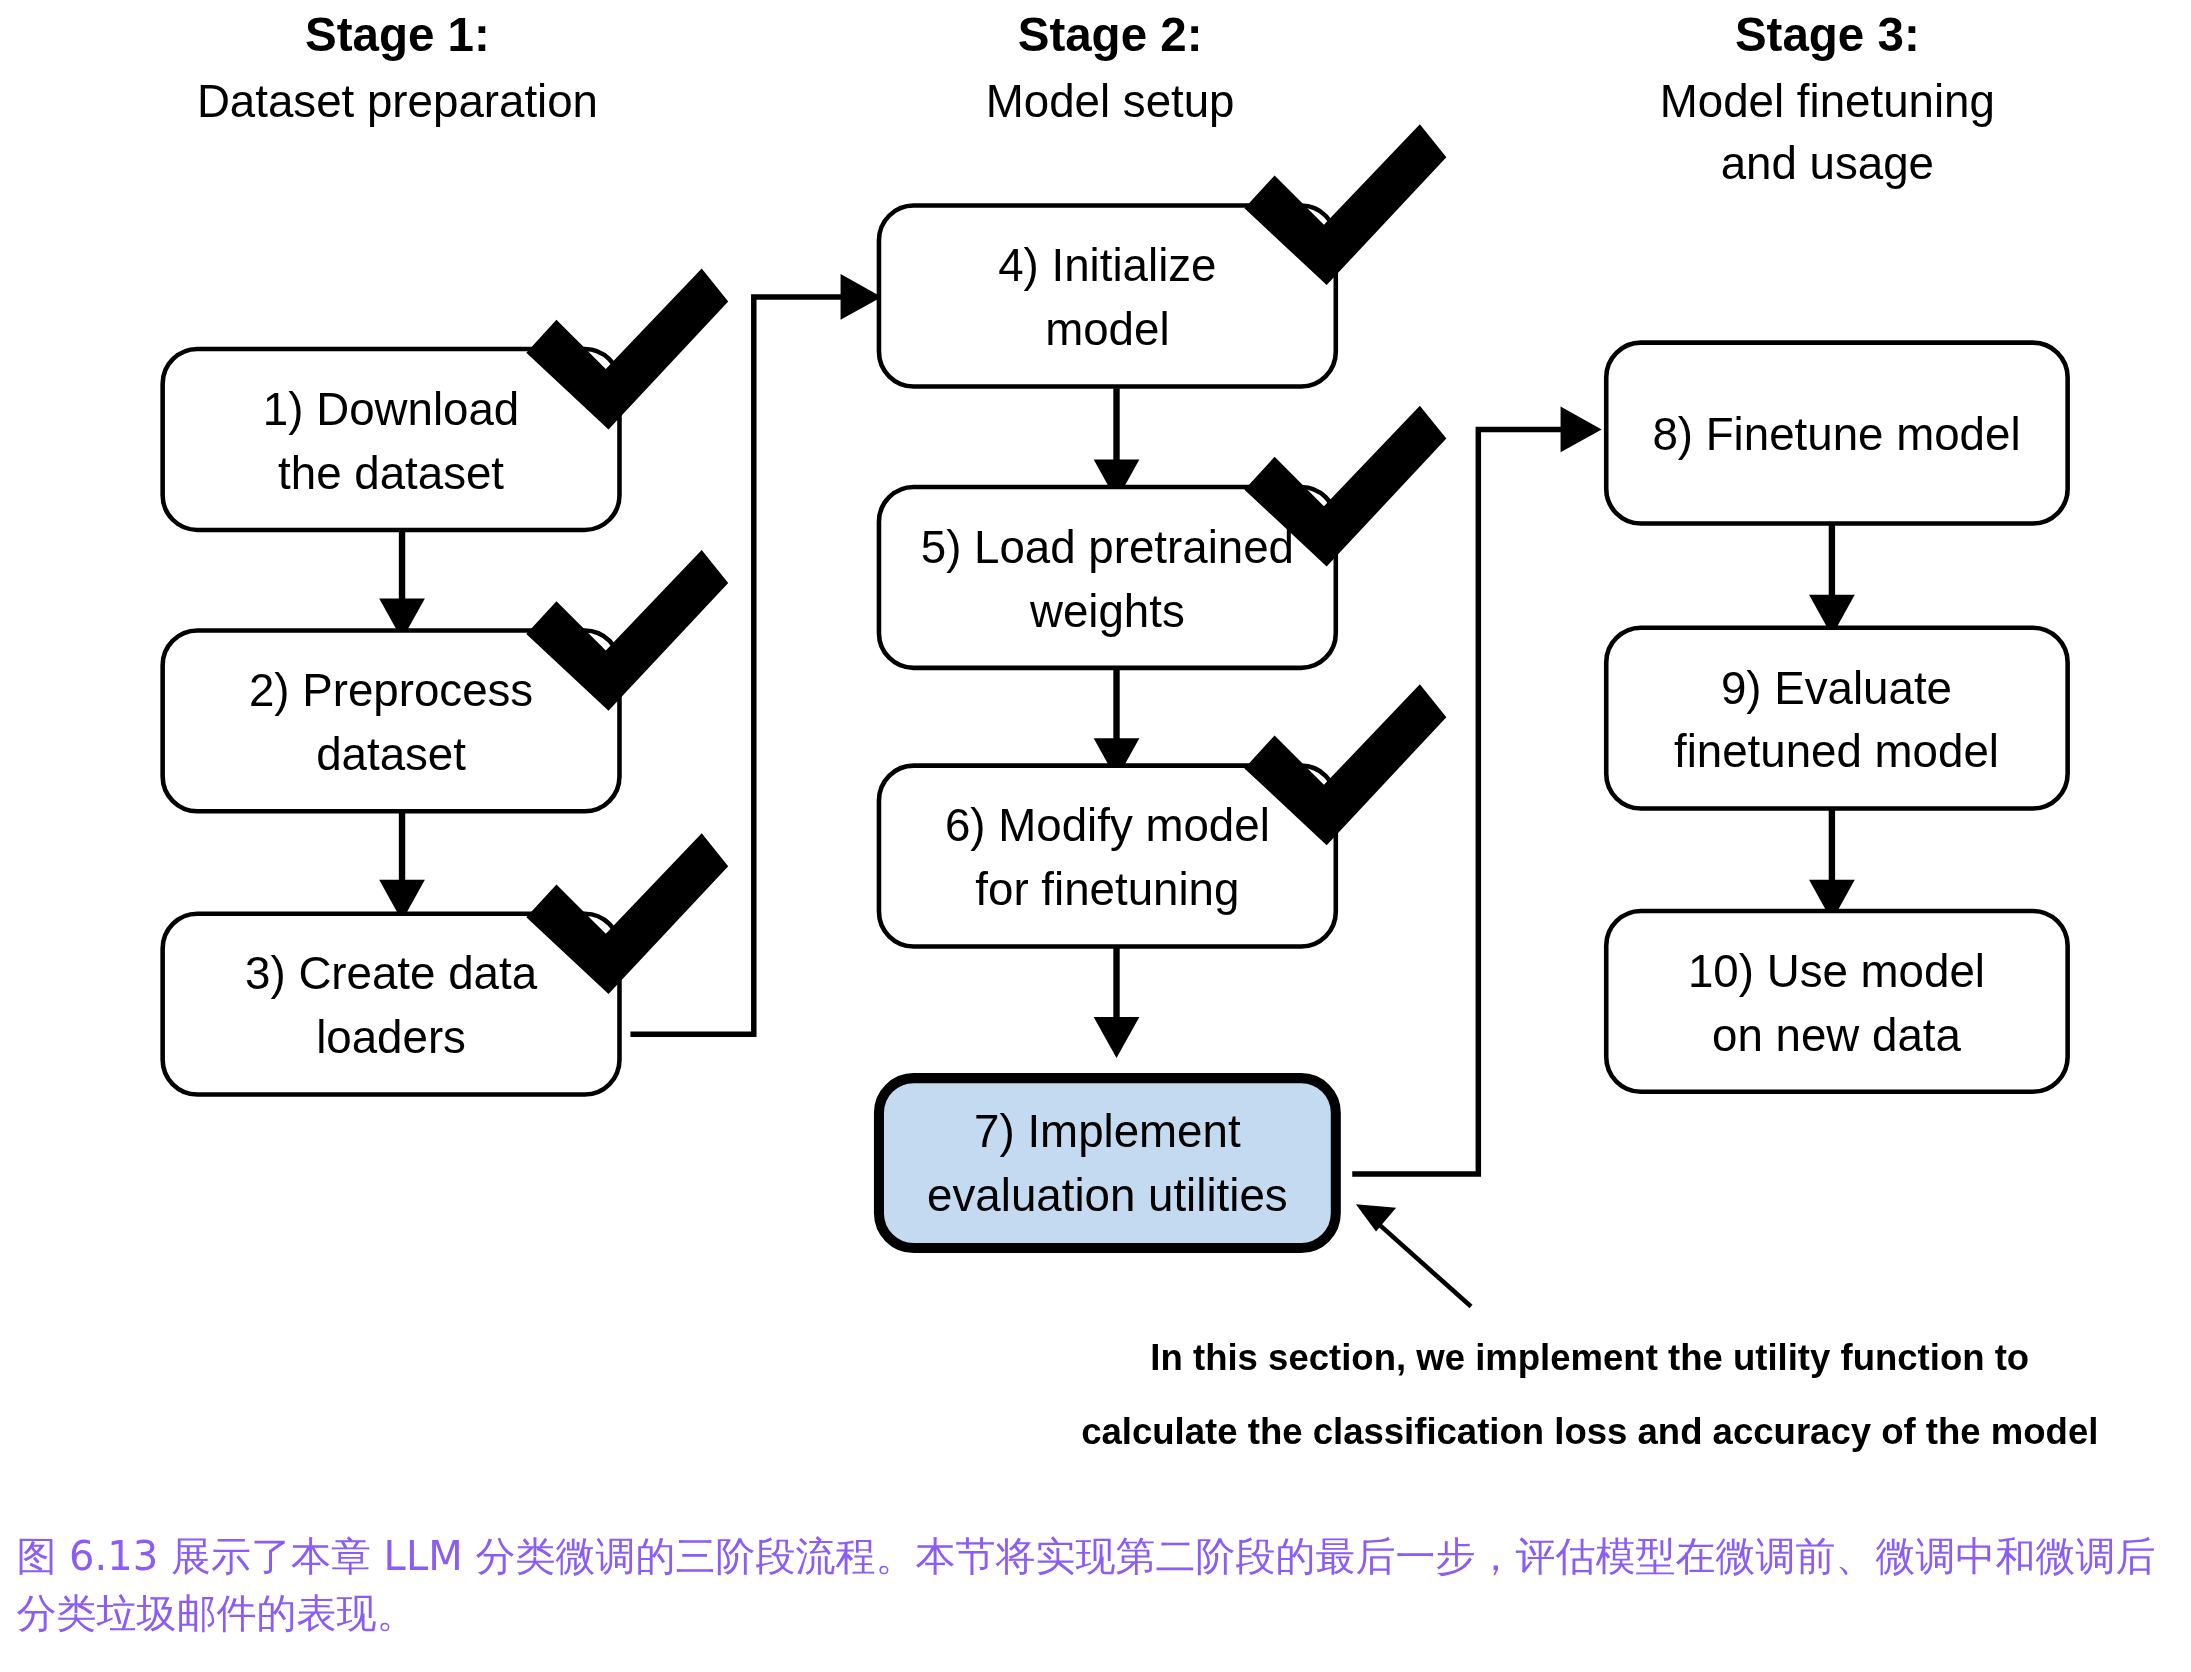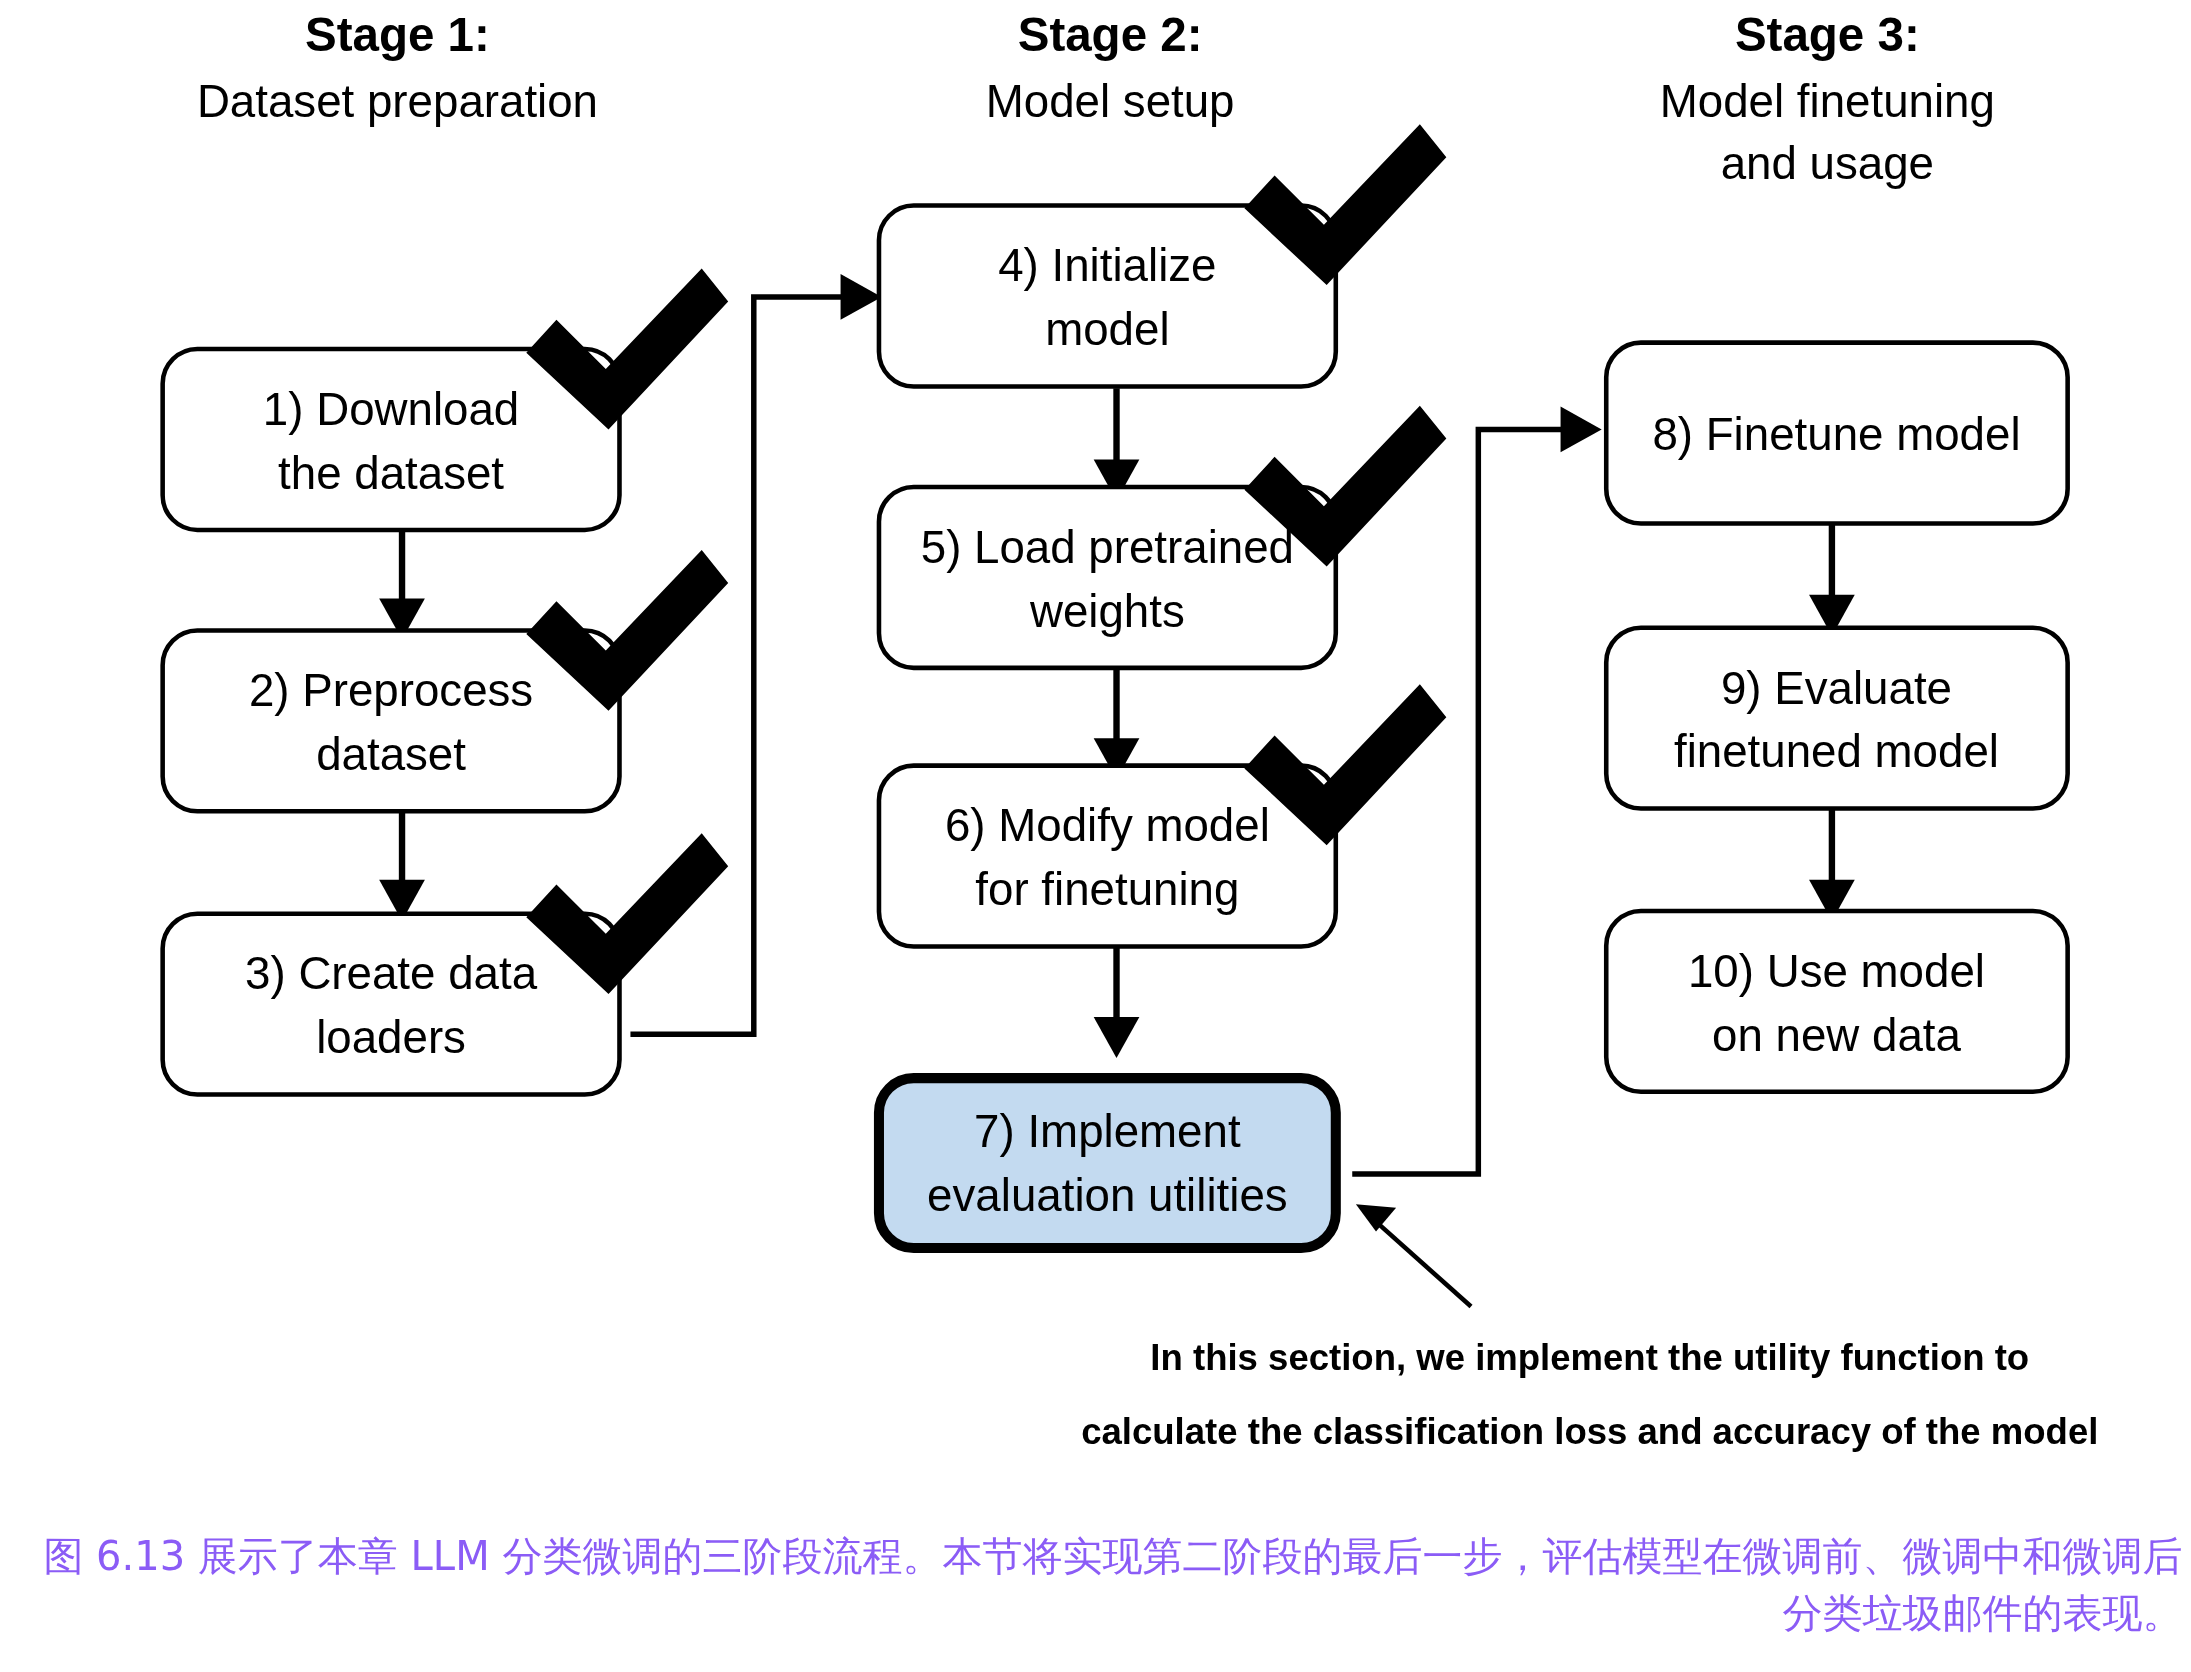--- a/index.html
+++ b/index.html
@@ -11,21 +11,20 @@
     width: 2191px;
     height: 1672px;
     font-family: "Liberation Sans", sans-serif;
     color: #000000;
     overflow: hidden;
   }
   #figure-root {
     position: relative;
     width: 2191px;
     height: 1672px;
-    text-align: right;
   }
   svg#flow {
     position: absolute;
     left: 0;
     top: 0;
     width: 2191px;
     height: 1672px;
     display: block;
   }
   .stage-title-bold {

